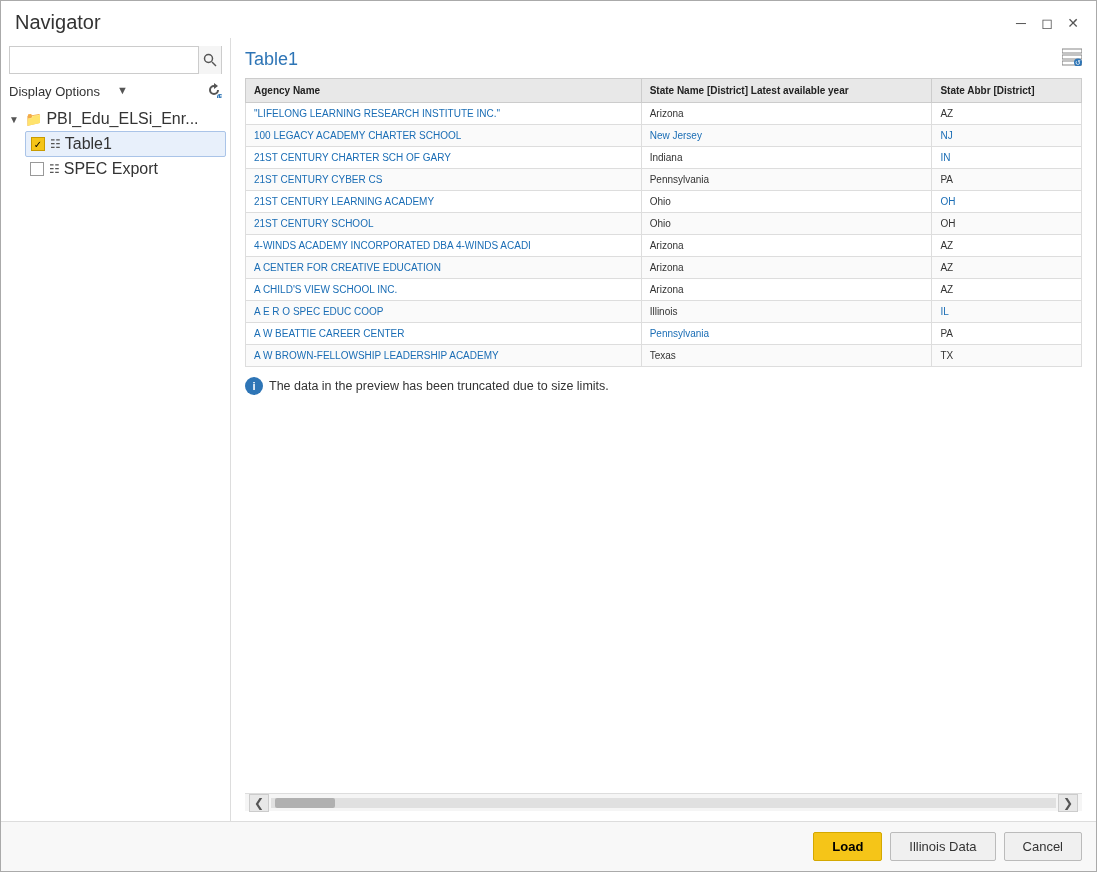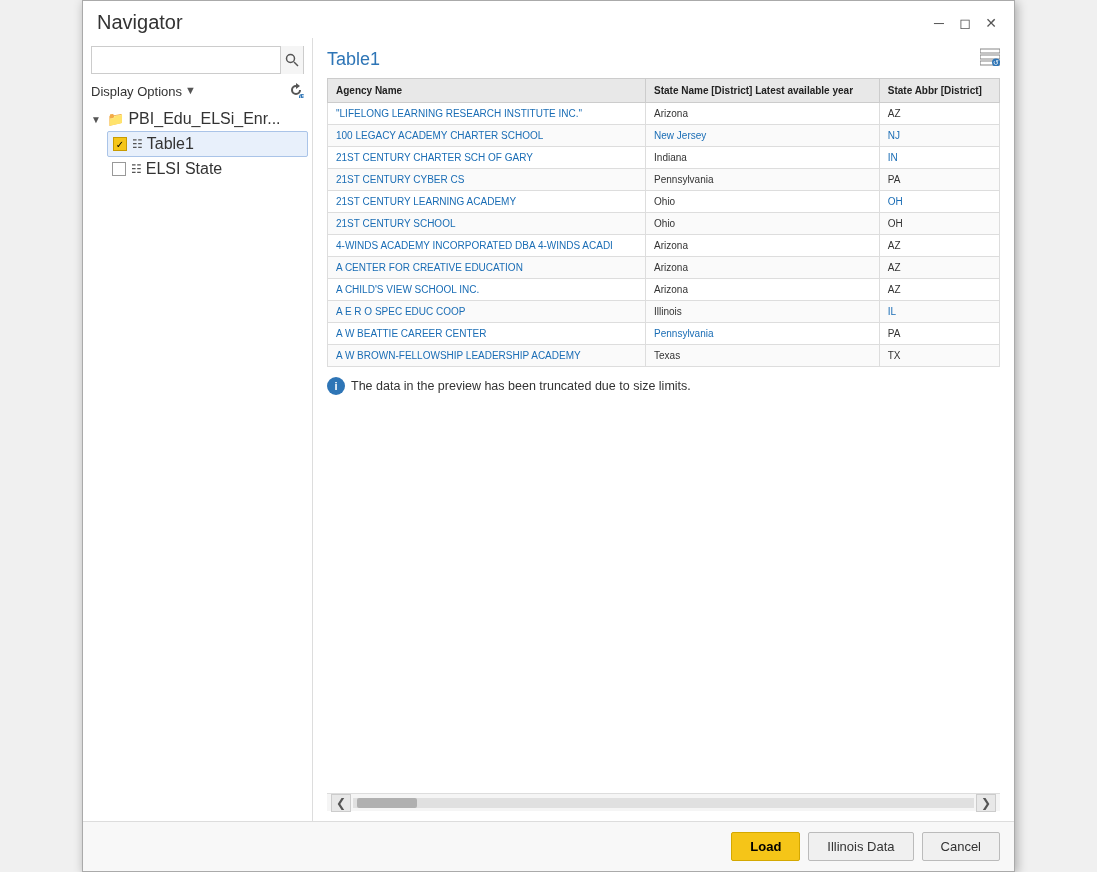--- a/index.html
+++ b/index.html
@@ -6,21 +6,21 @@
     body {
       font-family: 'Segoe UI', sans-serif;
       font-size: 13px;
       background: #f0f0f0;
       display: flex;
       justify-content: center;
       align-items: center;
       min-height: 100vh;
     }
     .window {
-      width: 933px;
+      width: 1097px;
       height: 872px;
       background: #ffffff;
       border: 1px solid #aaa;
       box-shadow: 2px 2px 10px rgba(0,0,0,0.3);
       display: flex;
       flex-direction: column;
       position: relative;
     }
     .title-bar {
       display: flex;
@@ -97,21 +97,21 @@
     }
     .display-options-row {
       display: flex;
       align-items: center;
       padding: 0 8px 6px 8px;
       gap: 8px;
     }
     .display-options-btn {
       display: flex;
       align-items: flex-start;
-      gap: 3px;
+      gap: 17px;
       color: #333;
       cursor: pointer;
       font-size: 13px;
       background: none;
       border: none;
       padding: 0;
     }
     .display-options-icon {
       font-size: 11px;
       color: #555;
@@ -379,21 +379,21 @@
               <div class="checkbox-checked">✓</div>
             </div>
             <span style="color:#555;font-size:12px;">☷</span>
             <span class="tree-label">Table1</span>
           </div>
           <div class="tree-item">
             <div class="checkbox-area">
               <div class="checkbox-empty"></div>
             </div>
             <span style="color:#555;font-size:12px;">☷</span>
-            <span class="tree-label">ELSI State</span>
+            <span class="tree-label">SPEC Export</span>
           </div>
         </div>
       </div>
     </div>
 
     <div class="right-panel">
       <div class="table-title-row">
         <span class="table-title">Table1</span>
         <span class="table-options-icon">
           <svg width="20" height="18" viewBox="0 0 20 18">

